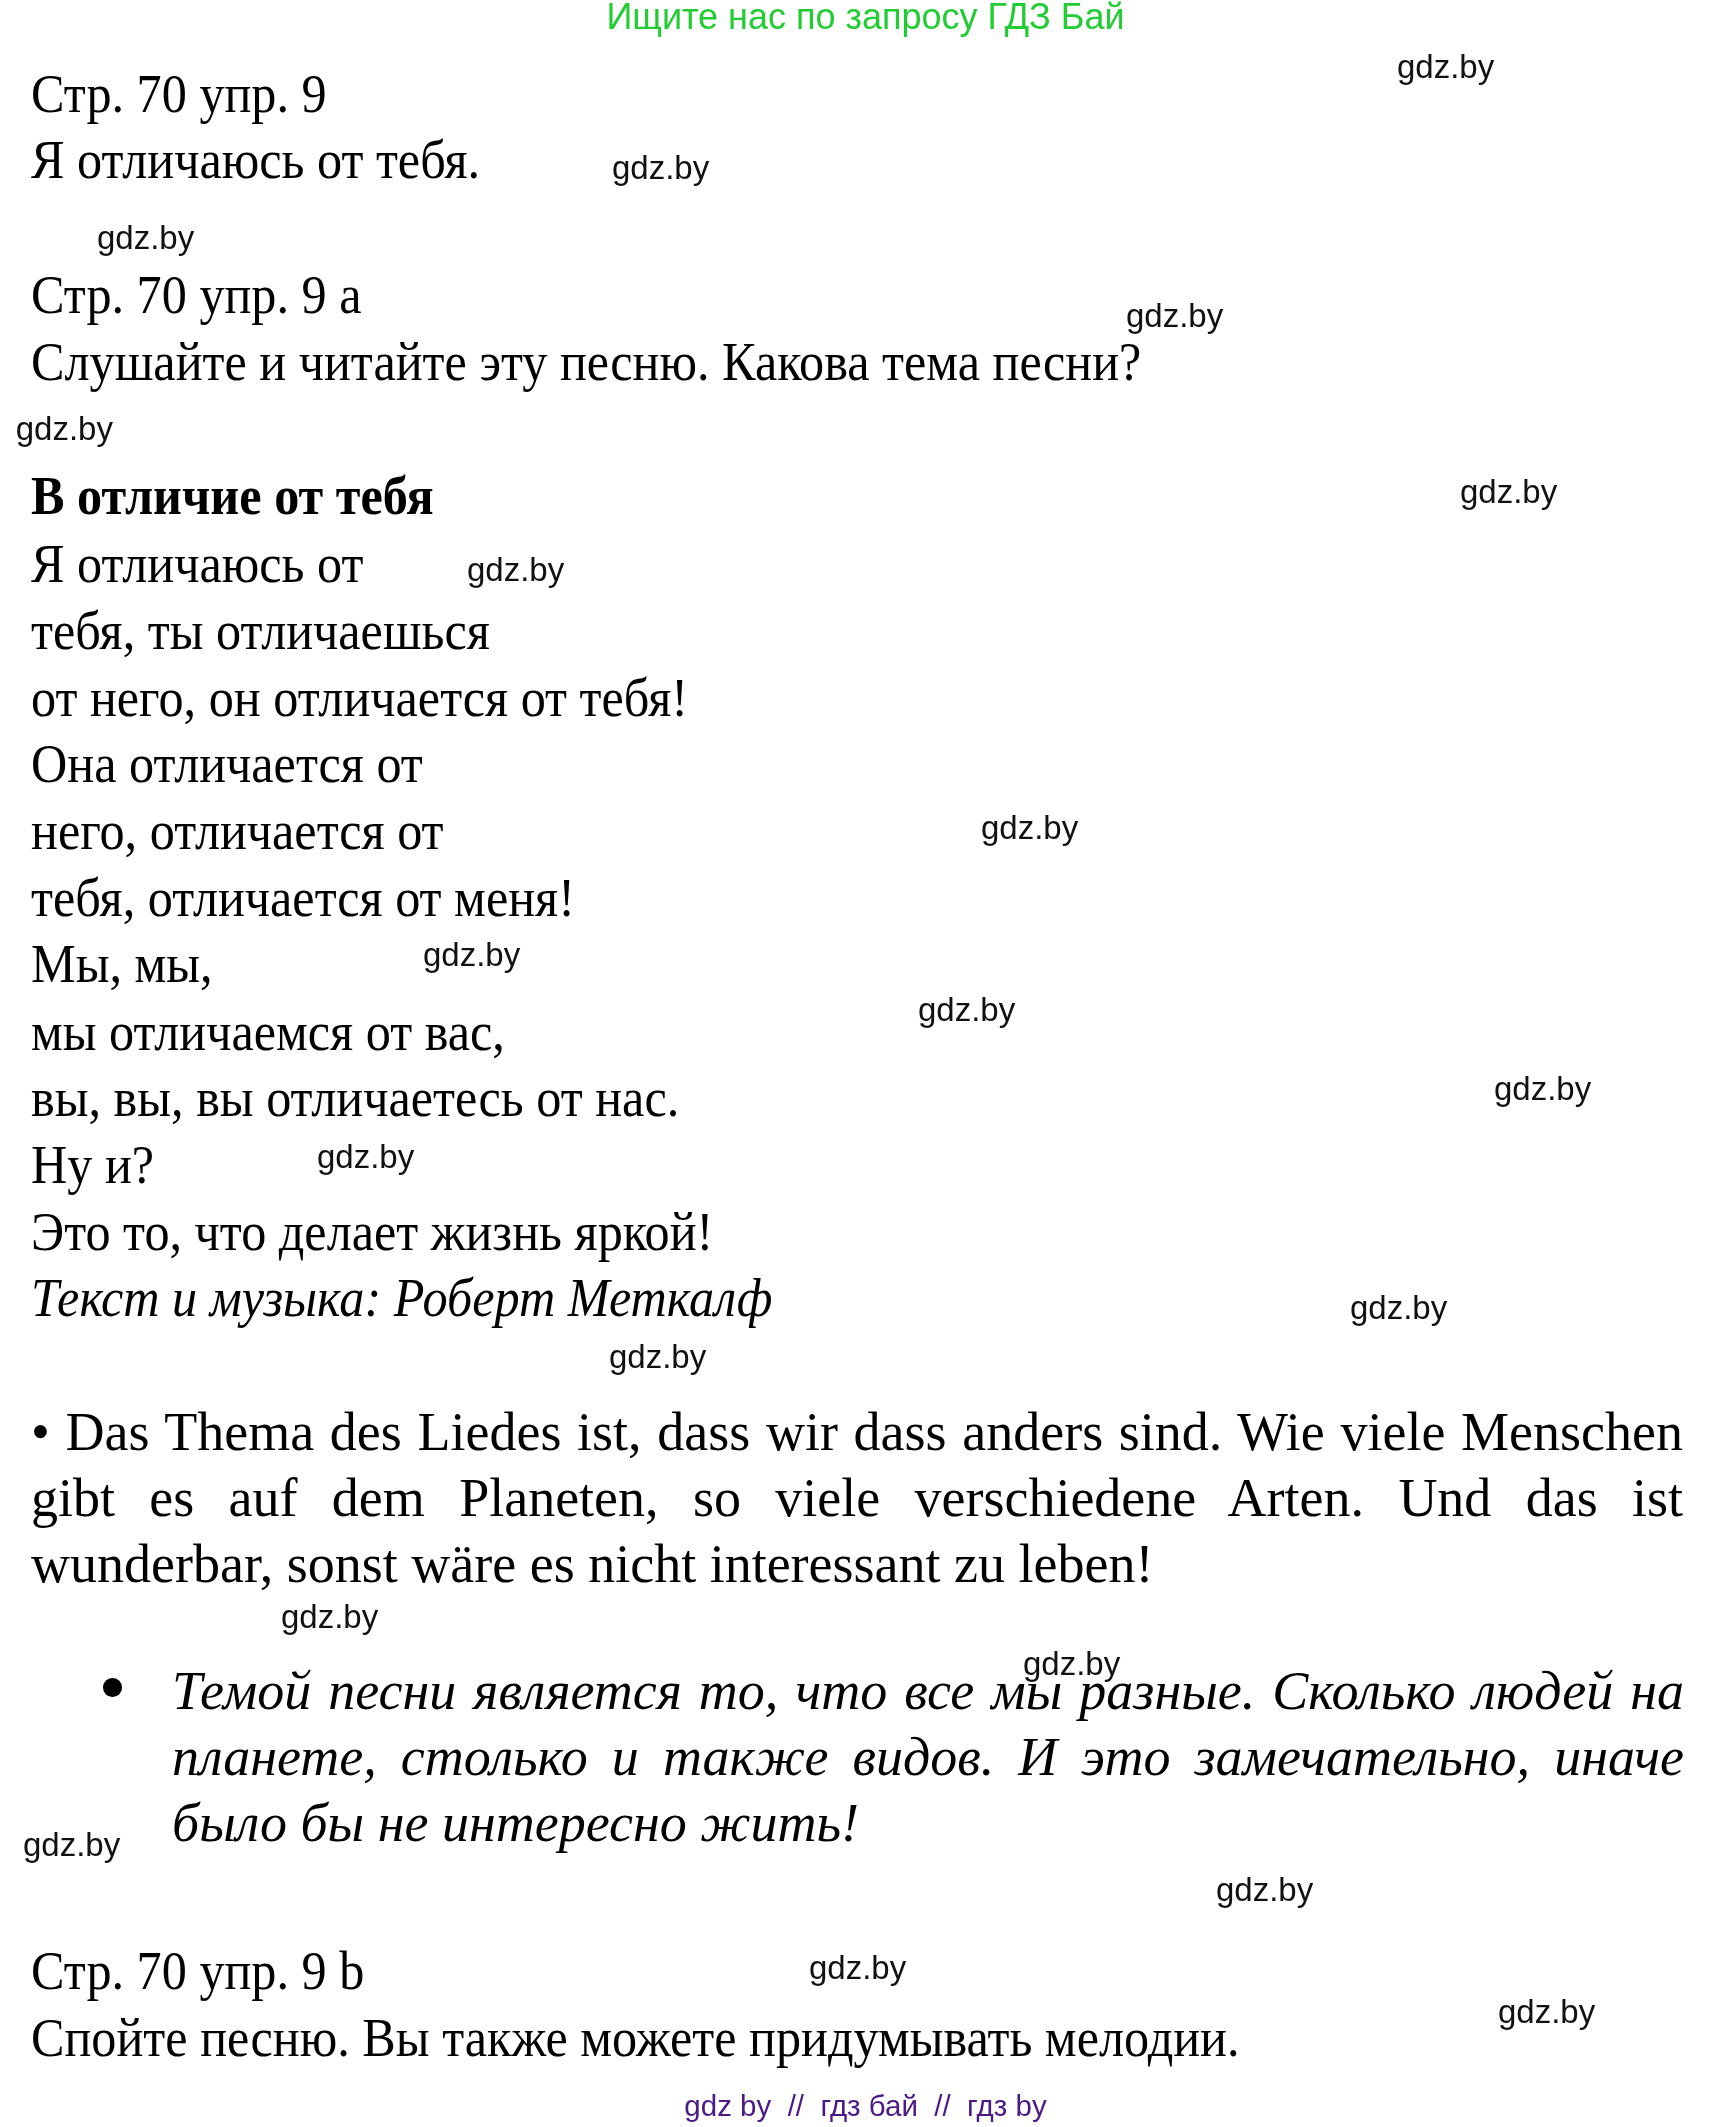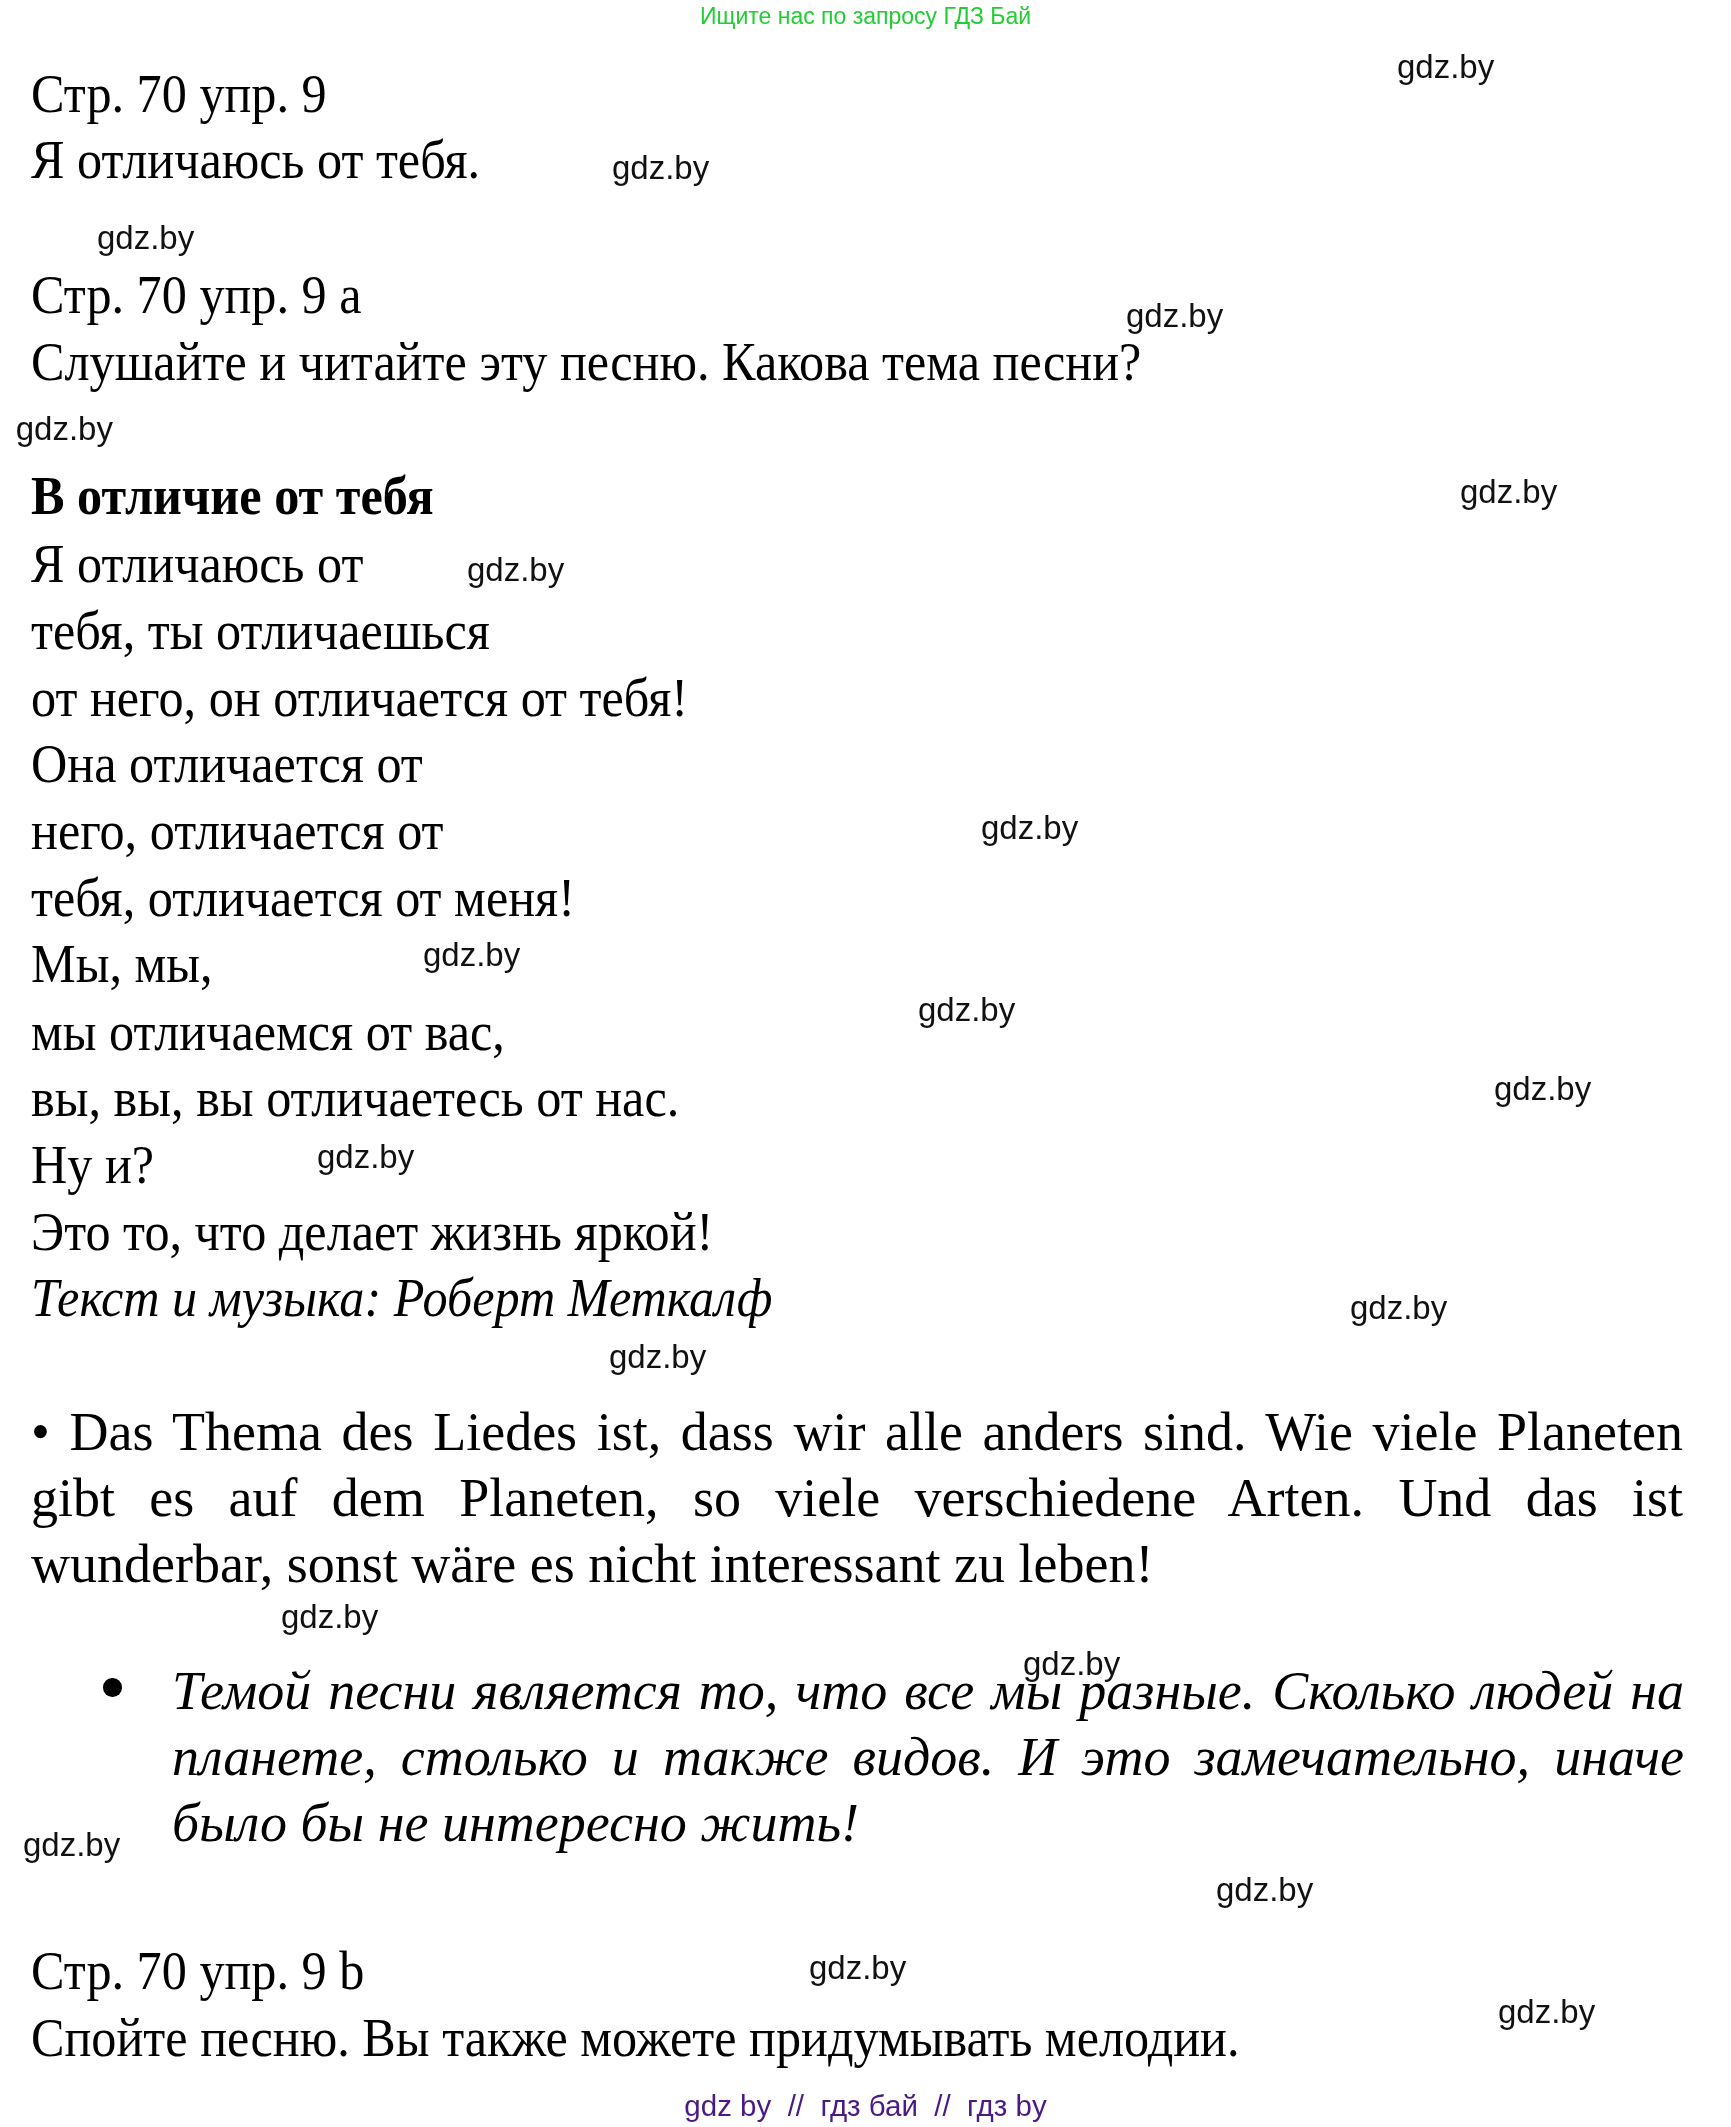--- a/index.html
+++ b/index.html
@@ -4,21 +4,21 @@
 <style>
   html, body { margin: 0; padding: 0; background: #ffffff; }
   body { width: 1731px; height: 2127px; position: relative; overflow: hidden; }
   .serif { font-family: "Liberation Serif", "DejaVu Serif", serif; color: #000; }
   .sans { font-family: "Liberation Sans", "DejaVu Sans", sans-serif; }
   .line { position: absolute; left: 31px; font-size: 54px; line-height: 66px; white-space: nowrap; transform-origin: left top; }
   .narrow { transform: scaleX(0.93); }
   .bold { font-weight: bold; }
   .italic { font-style: italic; }
   .wm { position: absolute; font-size: 33px; line-height: 31px; color: #111; white-space: nowrap; }
-  .header { position: absolute; top: 0; left: 0; width: 1731px; text-align: center; font-size: 23px; line-height: 33px; color: #22cc33; }
+  .header { position: absolute; top: 0; left: 0; width: 1731px; text-align: center; font-size: 36px; line-height: 33px; color: #22cc33; }
   .footer { position: absolute; top: 2088px; left: 0; width: 1731px; text-align: center; font-size: 29.5px; line-height: 35px; color: #4b1a86; white-space: pre; }
   .para { position: absolute; left: 31px; width: 1652px; font-size: 54px; line-height: 66px; text-align: justify; }
   .bullet-it { position: absolute; left: 172px; width: 1512px; font-size: 54px; line-height: 66px; text-align: justify; font-style: italic; }
   .bullet-dot { position: absolute; left: 103px; top: 1678px; width: 18.5px; height: 18.5px; border-radius: 50%; background: #000; }
 </style>
 </head>
 <body>
 
 <div class="header sans">Ищите нас по запросу ГДЗ Бай</div>
 
@@ -35,21 +35,21 @@
 <div class="line serif narrow" style="top:731px;">Она отличается от</div>
 <div class="line serif narrow" style="top:798px;">него, отличается от</div>
 <div class="line serif narrow" style="top:865px;">тебя, отличается от меня!</div>
 <div class="line serif narrow" style="top:931px;">Мы, мы,</div>
 <div class="line serif narrow" style="top:999px;">мы отличаемся от вас,</div>
 <div class="line serif narrow" style="top:1065px;">вы, вы, вы отличаетесь от нас.</div>
 <div class="line serif narrow" style="top:1132px;">Ну и?</div>
 <div class="line serif narrow" style="top:1199px;">Это то, что делает жизнь яркой!</div>
 <div class="line serif narrow italic" style="top:1265px;">Текст и музыка: Роберт Меткалф</div>
 
-<div class="para serif" style="top:1399px;">• Das Thema des Liedes ist, dass wir alle anders sind. Wie viele Planeten gibt es auf dem Planeten, so viele verschiedene Arten. Und das ist wunderbar, sonst wäre es nicht interessant zu leben!</div>
+<div class="para serif" style="top:1399px;">• Das Thema des Liedes ist, dass wir dass anders sind. Wie viele Menschen gibt es auf dem Planeten, so viele verschiedene Arten. Und das ist wunderbar, sonst wäre es nicht interessant zu leben!</div>
 
 <div class="bullet-dot"></div>
 <div class="bullet-it serif" style="top:1658px;">Темой песни является то, что все мы разные. Сколько людей на планете, столько и также видов. И это замечательно, иначе было бы не интересно жить!</div>
 
 <div class="line serif narrow" style="top:1938px;">Стр. 70 упр. 9 b</div>
 <div class="line serif narrow" style="top:2005px;">Спойте песню. Вы также можете придумывать мелодии.</div>
 
 <div class="wm sans" style="left:1397px; top:51px;">gdz.by</div>
 <div class="wm sans" style="left:612px; top:152px;">gdz.by</div>
 <div class="wm sans" style="left:97px; top:222px;">gdz.by</div>

